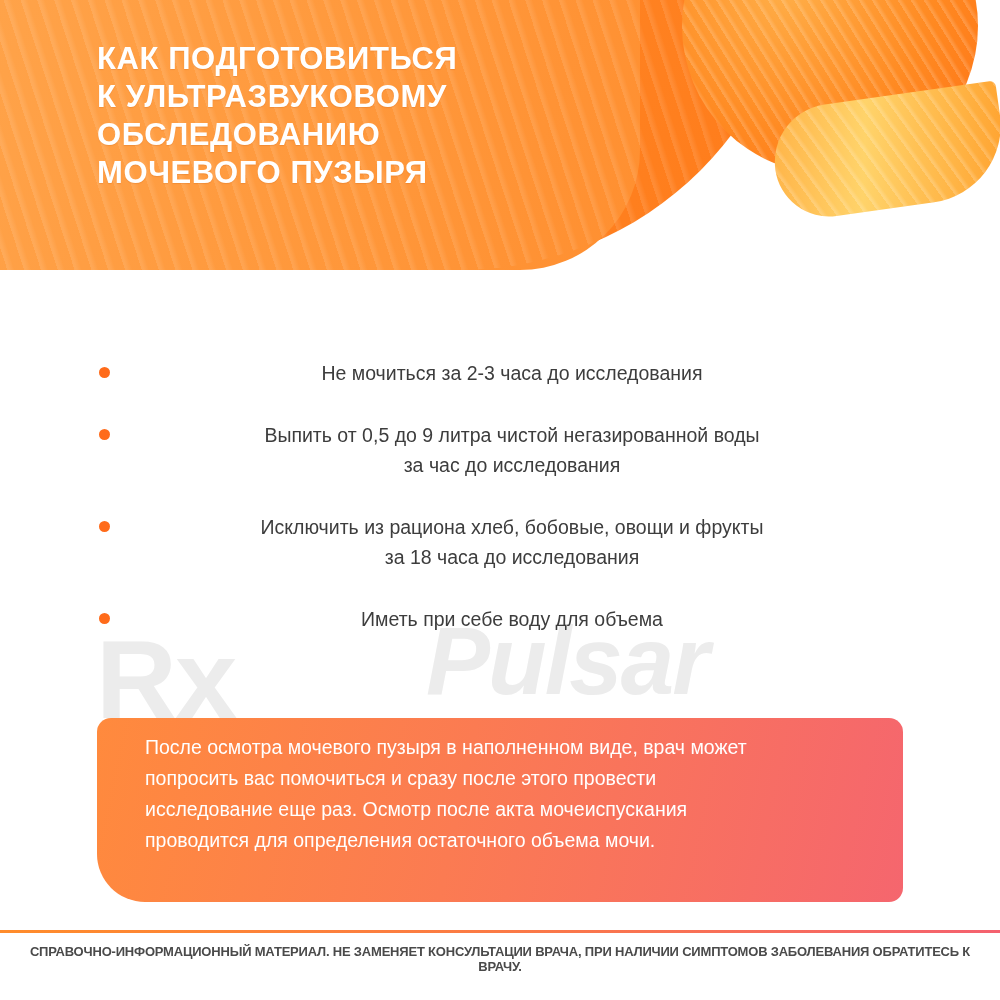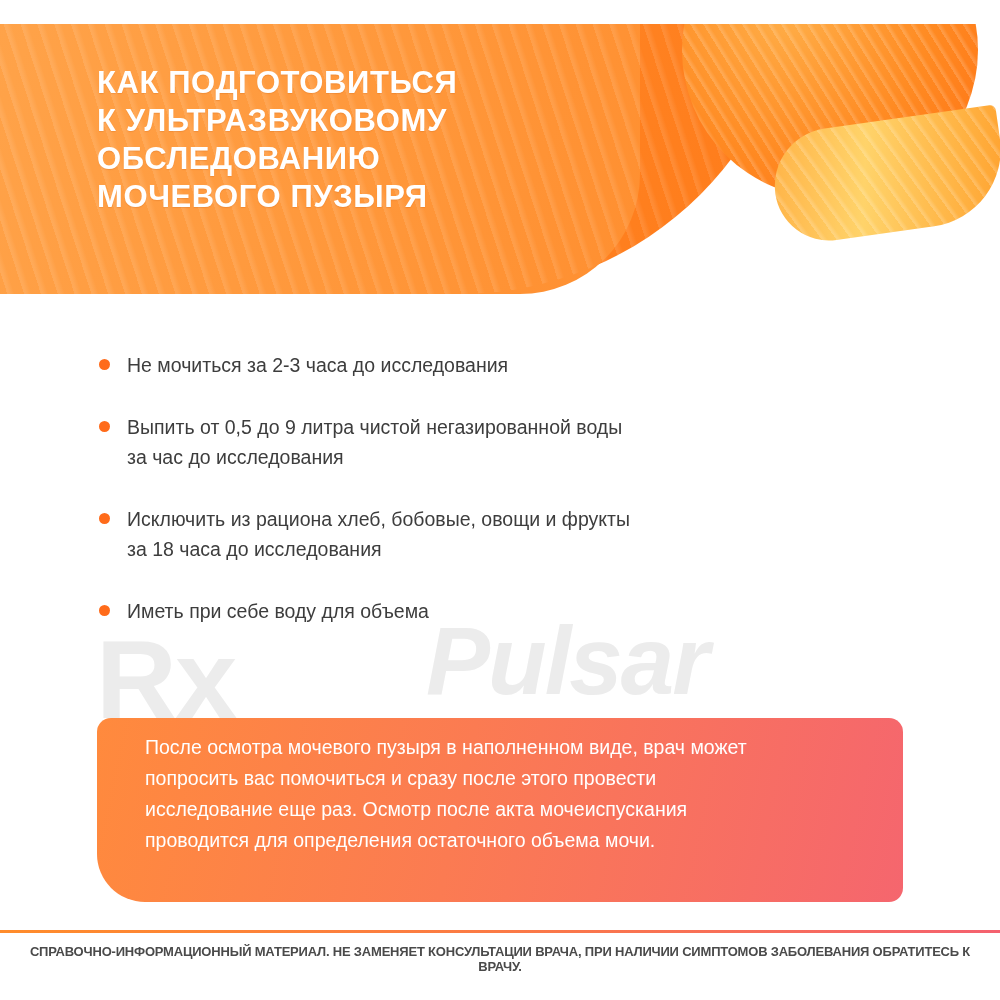--- a/index.html
+++ b/index.html
@@ -23,21 +23,20 @@
 
   
   .header {
     position: absolute;
     left: 0;
     top: 0;
     width: 1000px;
     height: 272px;
     overflow: hidden;
     background: #ffffff;
-    margin-top: 24px;
   }
   .header-blob {
     position: absolute;
     left: -60px;
     top: -150px;
     width: 860px;
     height: 420px;
     background: linear-gradient(118deg, #ff9a3c 0%, #ff8a2b 40%, #ff7a18 100%);
     border-radius: 0 0 340px 0;
   }
@@ -136,22 +135,23 @@
     font-size: 112px;
     font-weight: bold;
     color: #ececec;
     letter-spacing: -2px;
   }
 
   
   .bullets {
     position: absolute;
     left: 97px;
-    top: 350px;
+    top: 358px;
     width: 800px;
+    text-align: center;
   }
   .bullet-item {
     position: relative;
     padding-left: 30px;
     margin-bottom: 32px;
   }
   .bullet-dot {
     position: absolute;
     left: 2px;
     top: 9px;

